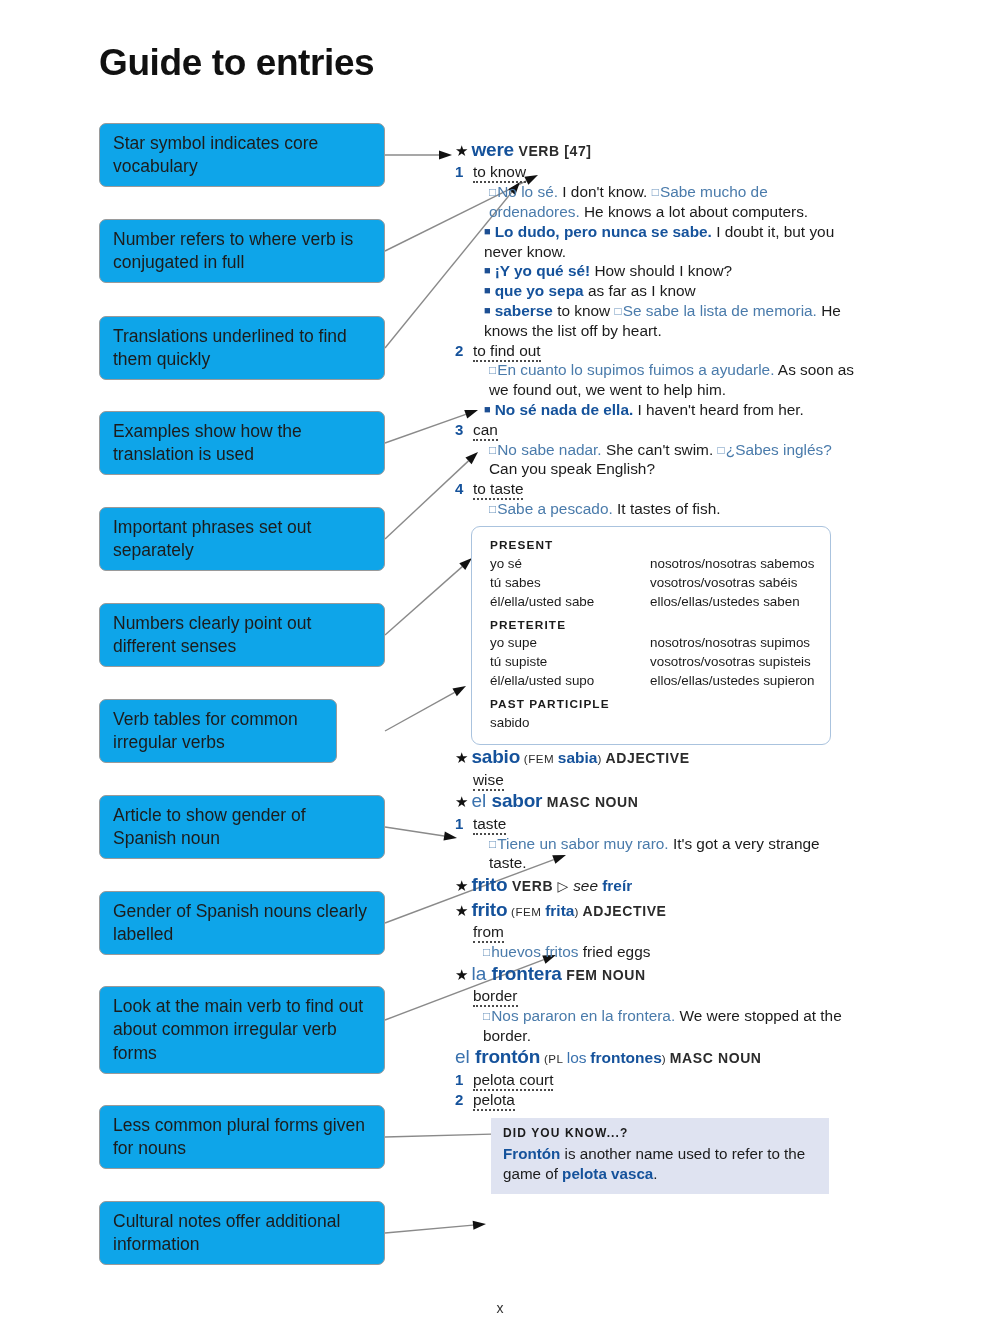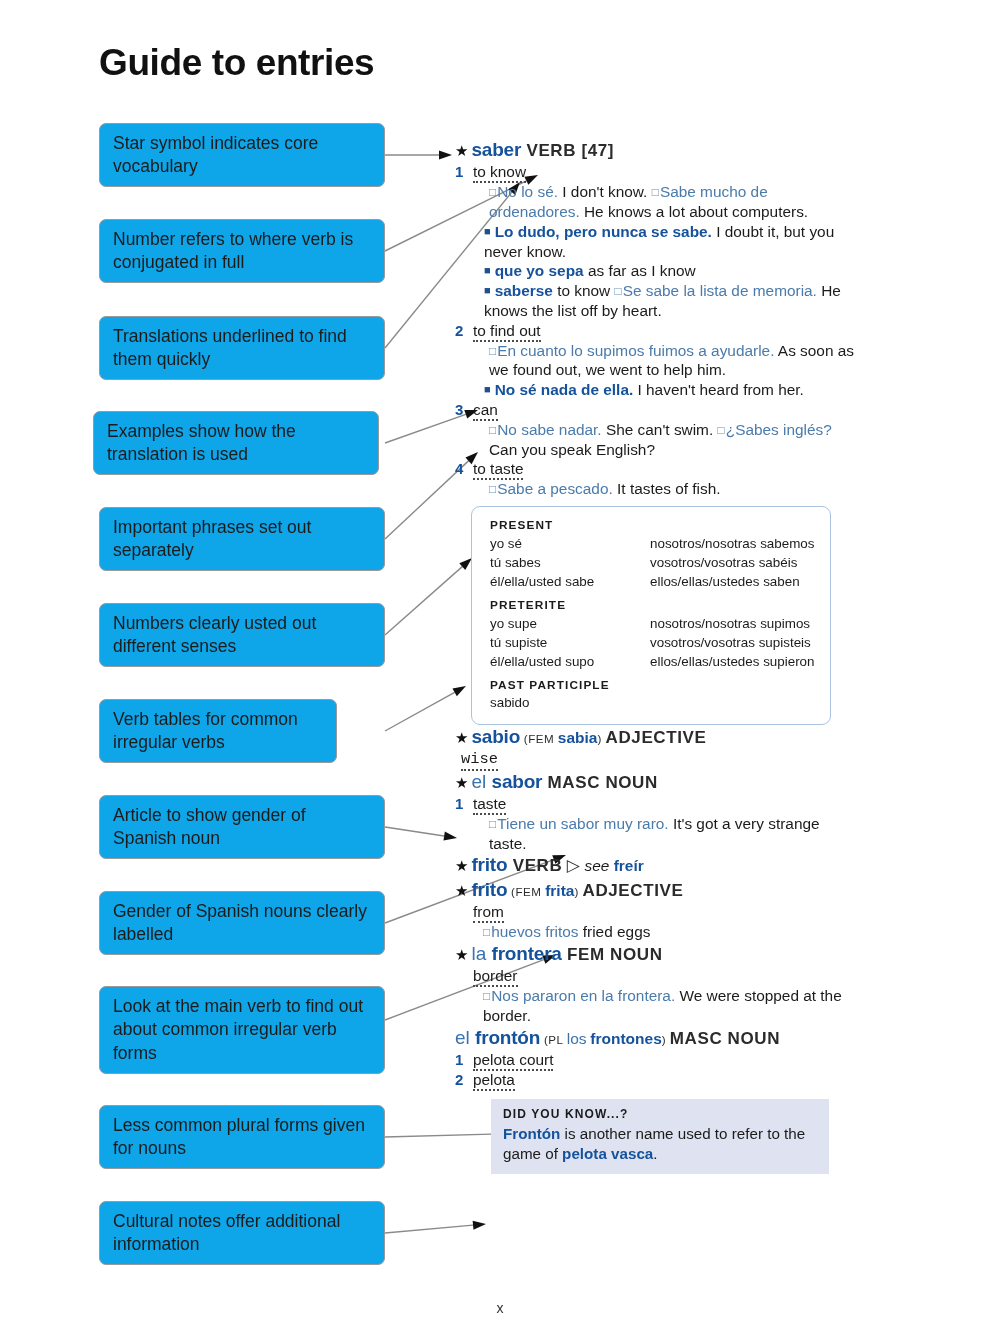--- a/index.html
+++ b/index.html
@@ -35,21 +35,21 @@
 
   
   #dict{
     position:absolute;left:455px;top:138px;width:400px;
     font-size:15.4px;line-height:1.285;color:#1b1b1b;
   }
   .entry{position:relative;}
   .star{color:#111;font-size:15px;margin-right:3px;}
   .hw{color:#15529b;font-weight:bold;font-size:19px;letter-spacing:-0.2px;}
   .hw-art{color:#3a72ae;font-weight:normal;font-size:19px;}
-  .pos{font-size:17px;letter-spacing:0.6px;font-weight:600;color:#2b2b2b;text-transform:uppercase;}
+  .pos{font-size:14px;letter-spacing:0.6px;font-weight:600;color:#2b2b2b;text-transform:uppercase;}
   .fem{font-size:11.6px;letter-spacing:0.5px;color:#2b2b2b;}
   .fem b{color:#15529b;font-size:15.5px;letter-spacing:0;}
   .xref{color:#15529b;font-weight:bold;}
   .xref-it{font-style:italic;color:#1b1b1b;font-weight:normal;}
 
   .sense{display:flex;margin-top:0px;}
   .sense-num{color:#15529b;font-weight:bold;width:18px;flex:0 0 18px;text-align:left;font-size:15px;}
   .sense-body{flex:1;}
   .tr{
     color:#1b1b1b;
@@ -155,28 +155,28 @@
   <div id="callouts">
       <div class="callout" style="left: 99px; top: 123px; width: 286px; height: 64px;">
         <span>Star symbol indicates core vocabulary</span>
       </div>
       <div class="callout" style="left: 99px; top: 219px; width: 286px; height: 64px;">
         <span>Number refers to where verb is conjugated in full</span>
       </div>
       <div class="callout" style="left: 99px; top: 316px; width: 286px; height: 64px;">
         <span>Translations underlined to find them quickly</span>
       </div>
-      <div class="callout" style="left: 93px; top: 411px; width: 286px; height: 64px;">
+      <div class="callout" style="left: 99px; top: 411px; width: 286px; height: 64px;">
         <span>Examples show how the translation is used</span>
       </div>
       <div class="callout" style="left: 99px; top: 507px; width: 286px; height: 64px;">
         <span>Important phrases set out separately</span>
       </div>
       <div class="callout" style="left: 99px; top: 603px; width: 286px; height: 64px;">
-        <span>Numbers clearly usted out different senses</span>
+        <span>Numbers clearly point out different senses</span>
       </div>
       <div class="callout" style="left: 99px; top: 699px; width: 238px; height: 64px;">
         <span>Verb tables for common irregular verbs</span>
       </div>
       <div class="callout" style="left: 99px; top: 795px; width: 286px; height: 64px;">
         <span>Article to show gender of Spanish noun</span>
       </div>
       <div class="callout" style="left: 99px; top: 891px; width: 286px; height: 64px;">
         <span>Gender of Spanish nouns clearly labelled</span>
       </div>
@@ -186,27 +186,28 @@
       <div class="callout" style="left: 99px; top: 1105px; width: 286px; height: 64px;">
         <span>Less common plural forms given for nouns</span>
       </div>
       <div class="callout" style="left: 99px; top: 1201px; width: 286px; height: 64px;">
         <span>Cultural notes offer additional information</span>
       </div>
     </div>
 
   <div id="dict">
       <div class="entry">
-        <div><span class="star">★</span><span class="hw">saber</span><span class="pos"> VERB</span><span class="pos"> [47]</span></div>
+        <div><span class="star">★</span><span class="hw">were</span><span class="pos"> VERB</span><span class="pos"> [47]</span></div>
         <div class="sense">
           <div class="sense-num">1</div>
           <div class="sense-body">
             <div><span class="tr">to know</span></div>
             <div class="ex"><span class="bx">□</span><span class="es">No lo sé.</span><span> I don't know. </span><span class="bx">□</span><span class="es">Sabe mucho de ordenadores.</span><span> He knows a lot about computers.</span></div>
             <div class="phr"><span class="sq">■</span><span style="font-weight: bold; color: rgb(21, 82, 155);">Lo dudo, pero nunca se sabe.</span><span> I doubt it, but you never know.</span></div>
+            <div class="phr"><span class="sq">■</span><span style="font-weight: bold; color: rgb(21, 82, 155);">¡Y yo qué sé!</span><span> How should I know?</span></div>
             <div class="phr"><span class="sq">■</span><span style="font-weight: bold; color: rgb(21, 82, 155);">que yo sepa</span><span> as far as I know</span></div>
             <div class="phr"><span class="sq">■</span><span style="font-weight: bold; color: rgb(21, 82, 155);">saberse</span><span> to know </span><span class="bx">□</span><span class="es">Se sabe la lista de memoria.</span><span> He knows the list off by heart.</span></div>
           </div>
         </div>
         <div class="sense">
           <div class="sense-num">2</div>
           <div class="sense-body">
             <div><span class="tr">to find out</span></div>
             <div class="ex"><span class="bx">□</span><span class="es">En cuanto lo supimos fuimos a ayudarle.</span><span> As soon as we found out, we went to help him.</span></div>
             <div class="phr"><span class="sq">■</span><span style="font-weight: bold; color: rgb(21, 82, 155);">No sé nada de ella.</span><span> I haven't heard from her.</span></div>
@@ -255,21 +256,21 @@
           <div class="c2">ellos/ellas/ustedes supieron</div>
         </div>
         <div class="tense">PAST PARTICIPLE</div>
         <div class="conj-row">
           <div class="c1">sabido</div>
           <div class="c2"></div>
         </div>
       </div>
       <div class="entry">
         <div><span class="star">★</span><span class="hw">sabio</span><span class="fem"> (FEM <b>sabia</b>) </span><span class="pos"> ADJECTIVE</span></div>
-        <div style="margin-left: 6px; font-family: Liberation Mono, monospace;"><span class="tr">wise</span></div>
+        <div style="margin-left: 18px;"><span class="tr">wise</span></div>
       </div>
       <div class="entry">
         <div><span class="star">★</span><span class="hw-art">el </span><span class="hw">sabor</span><span class="pos"> MASC NOUN</span></div>
         <div class="sense">
           <div class="sense-num">1</div>
           <div class="sense-body">
             <div><span class="tr">taste</span></div>
             <div class="ex"><span class="bx">□</span><span class="es">Tiene un sabor muy raro.</span><span> It's got a very strange taste.</span></div>
           </div>
         </div>

